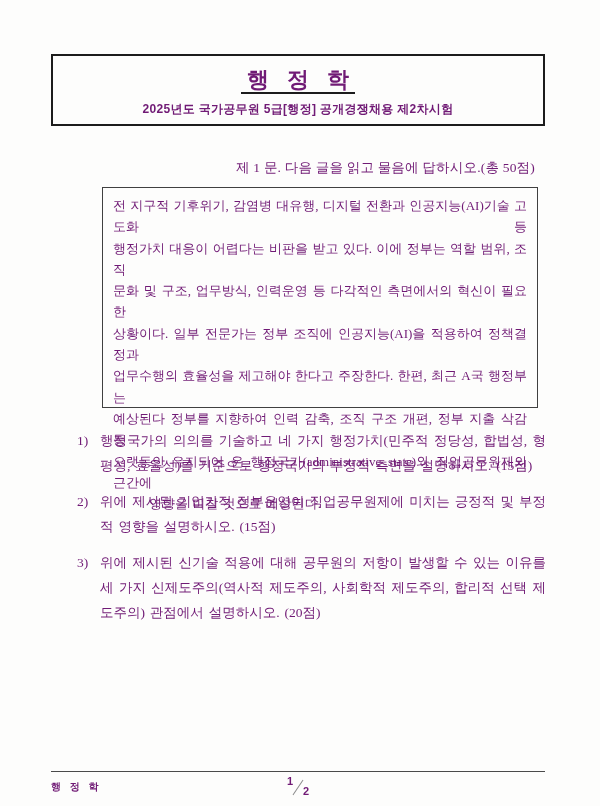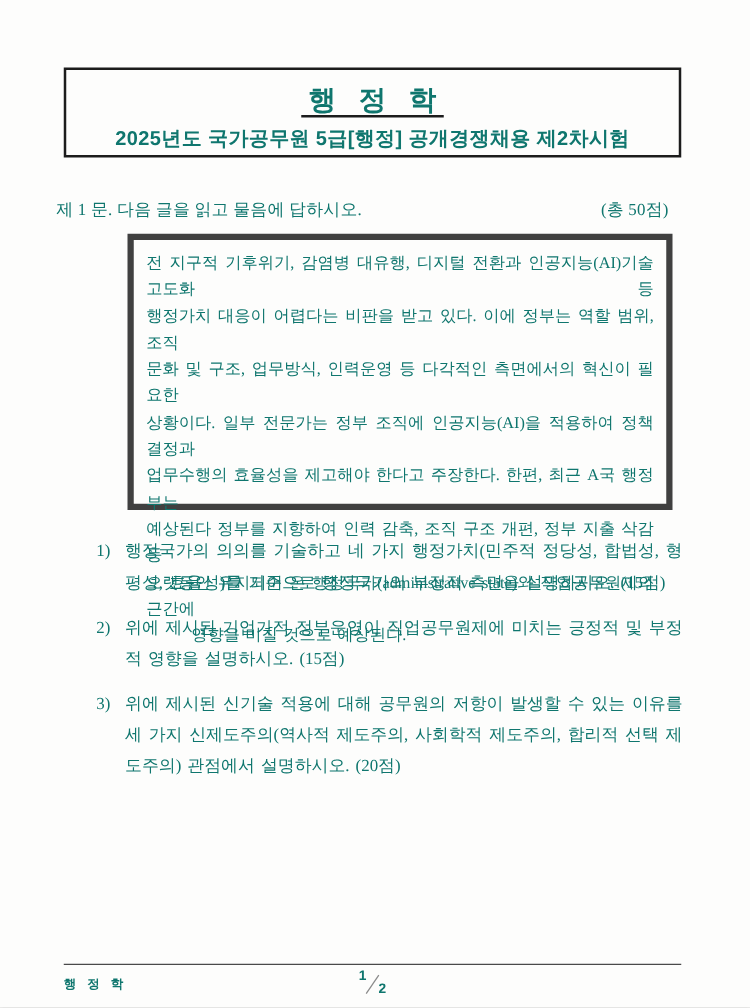--- a/index.html
+++ b/index.html
@@ -1,21 +1,21 @@
 <!DOCTYPE html>
 <html><head>
 <meta charset="utf-8">
 <style>
   html,body{margin:0;padding:0;background:#e8e8e8;}
   .page{
     position:relative;
     width:600px;height:806px;
     margin:0 auto;
     background:#fdfdfc;
-    color:#0f766e;
+    color:#701a75;
     font-family:"Liberation Serif","DejaVu Serif",serif;
     overflow:hidden;
     box-shadow:0 0 4px rgba(0,0,0,.25);
   }
   
   .header-box{
     position:absolute;left:51px;top:54px;width:494px;height:72px;
     box-sizing:border-box;border:2px solid #1c1c1c;
     background:#fdfdfc;text-align:center;padding-top:11px;
   }
@@ -23,32 +23,32 @@
     display:inline-block;
     font-family:"Liberation Sans","DejaVu Sans",sans-serif;
     font-weight:bold;font-size:22px;letter-spacing:6px;
     padding-left:6px;
     border-bottom:2px solid #1c1c1c;
     line-height:1.15;
   }
   .exam-subtitle{
     margin-top:7px;
     font-family:"Liberation Sans","DejaVu Sans",sans-serif;
-    font-weight:bold;font-size:16px;letter-spacing:.3px;
+    font-weight:bold;font-size:12px;letter-spacing:.3px;
   }
   
   .qrow{
     position:absolute;left:45px;top:159px;width:490px;
-    display:flex;justify-content:space-between;
+    display:flex;justify-content:flex-end;
     font-size:13.5px;letter-spacing:.2px;
   }
   
   .passage{
     position:absolute;left:102px;top:187px;width:436px;height:221px;
-    box-sizing:border-box;border:5px solid #404040;
+    box-sizing:border-box;border:1px solid #404040;
     padding:7px 10px 0 10px;
     font-size:13px;line-height:21.3px;
   }
   .pline{text-align:justify;text-align-last:justify;word-spacing:1px;}
   .pline.last{text-align-last:left;margin-left:36px;}
   
   .subqs{position:absolute;left:77px;top:428px;width:469px;font-size:13.5px;}
   .subq{display:flex;margin-bottom:11px;}
   .subq .num{flex:none;width:23px;line-height:25px;}
   .subq .txt{flex:1;text-align:justify;line-height:25px;word-spacing:1.5px;}

